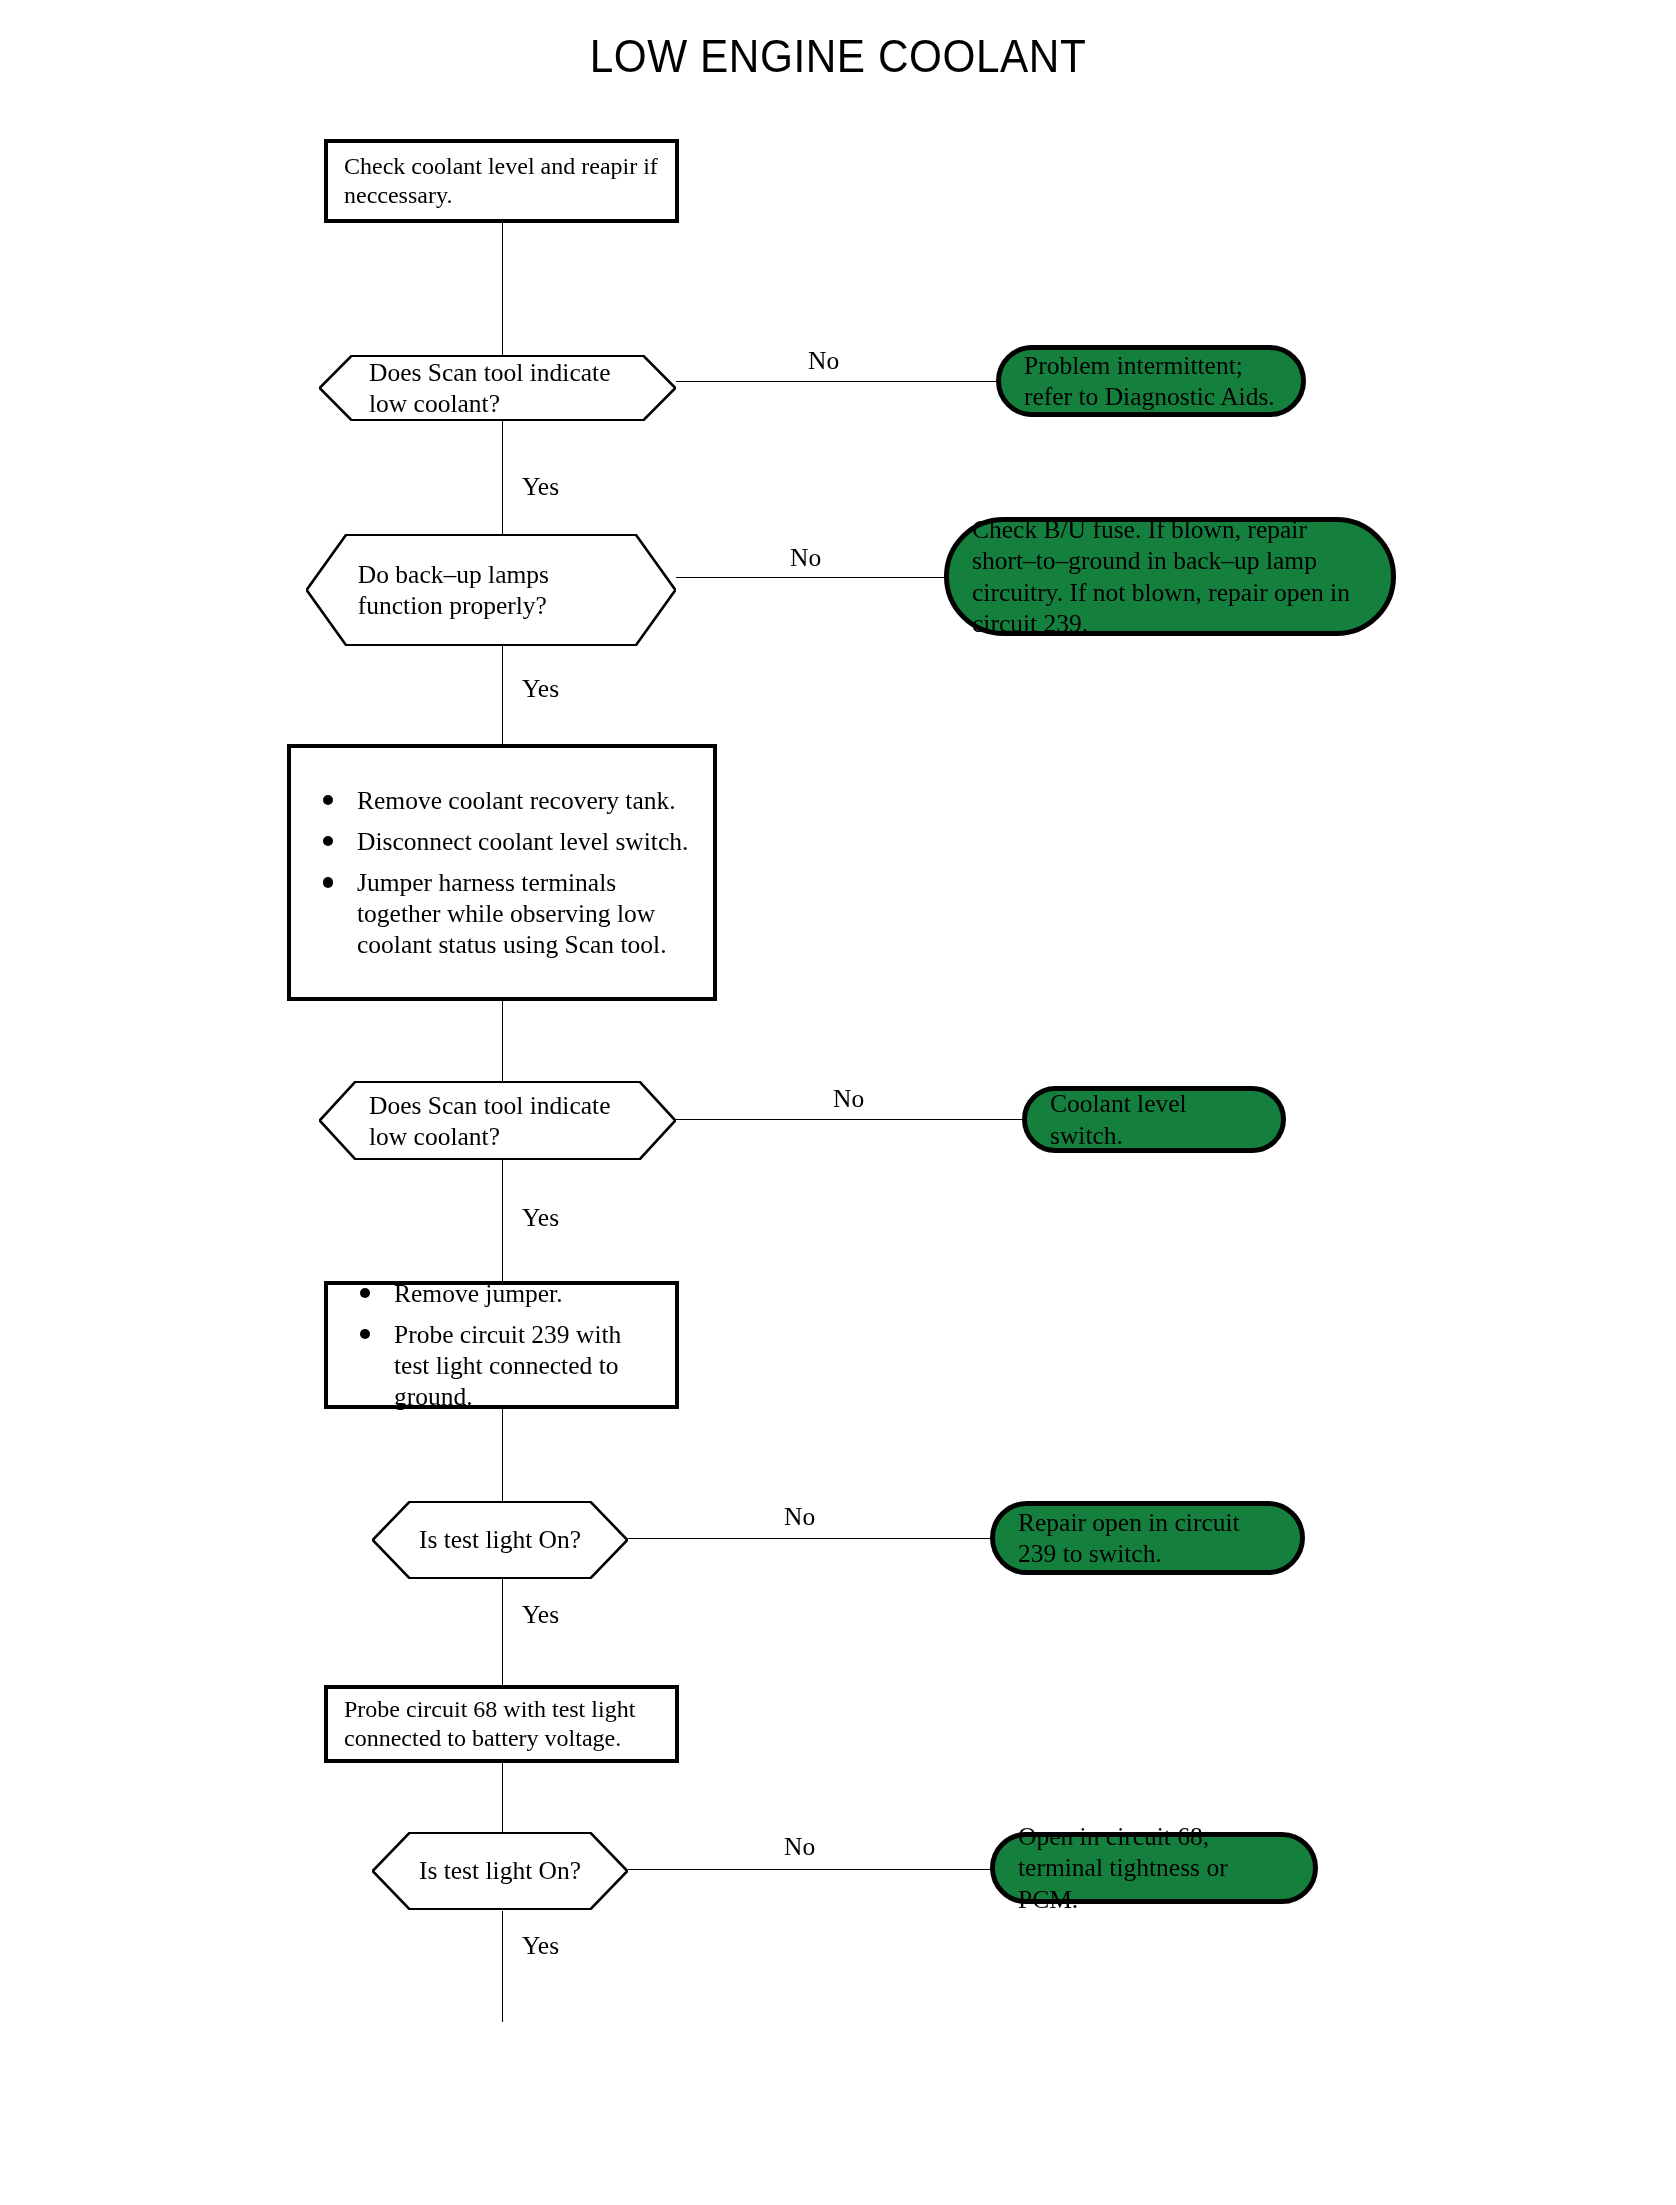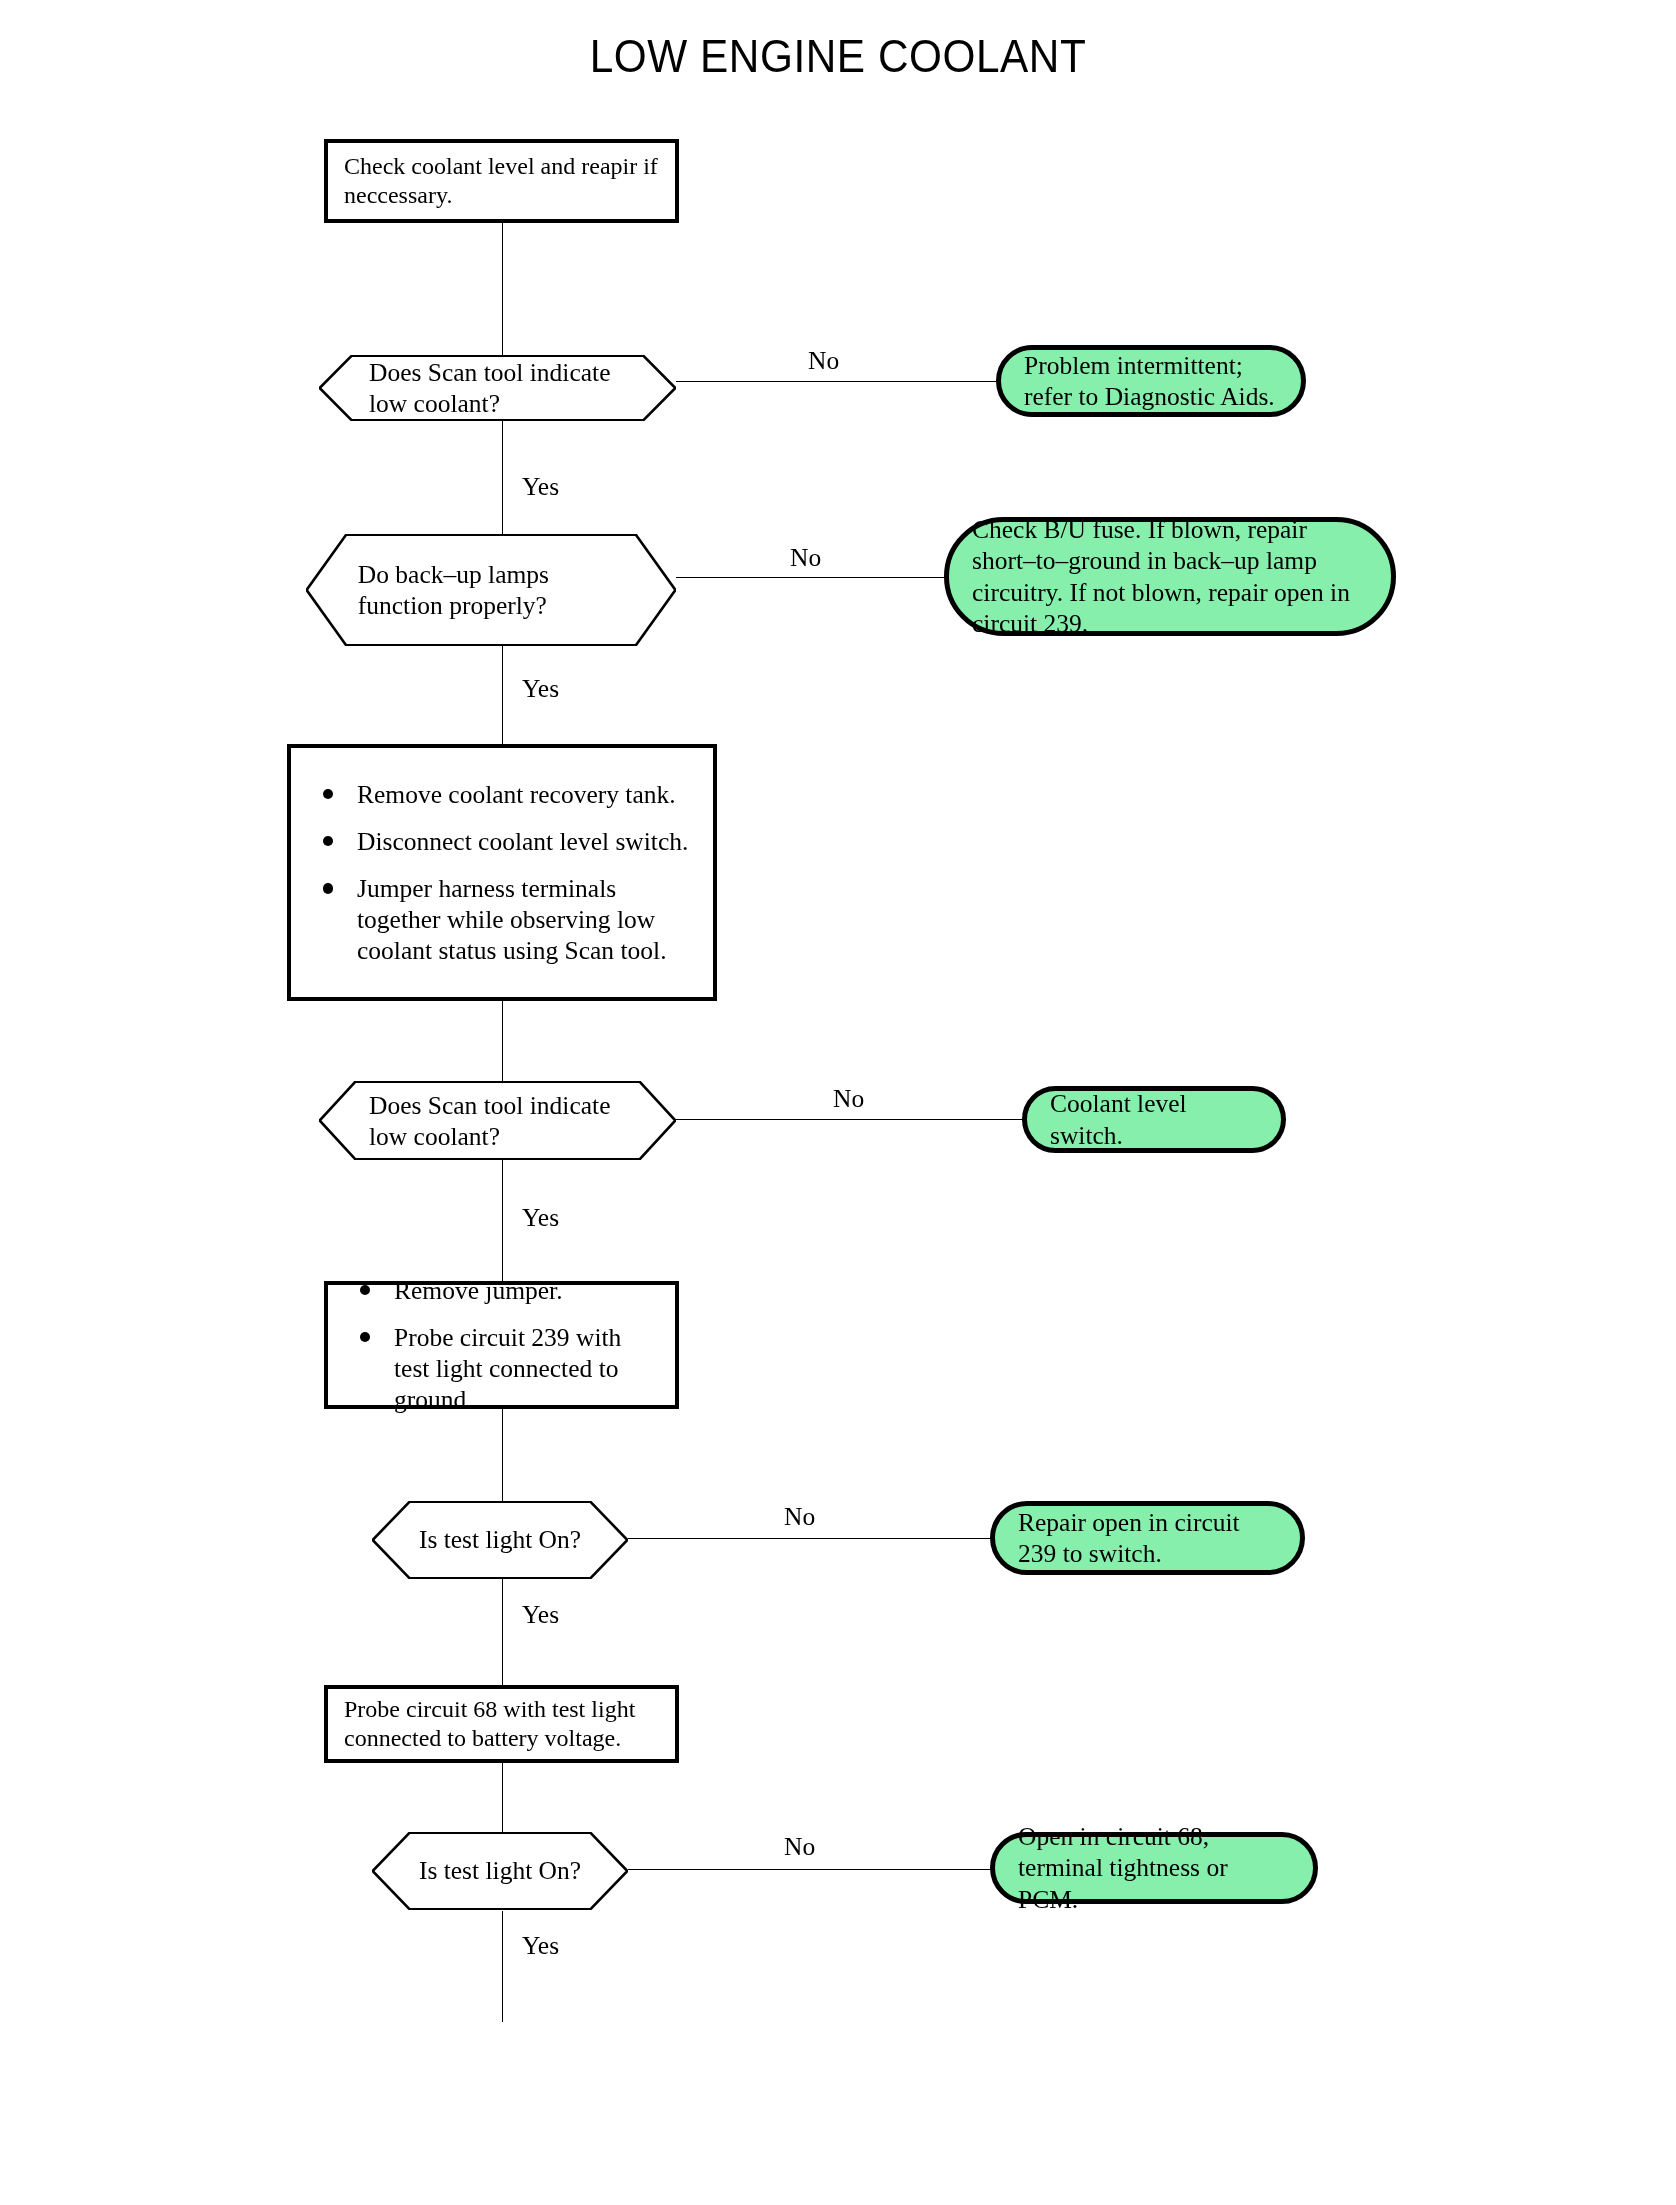--- a/index.html
+++ b/index.html
@@ -61,21 +61,21 @@
     margin: 0;
     padding: 0 18px 0 28px;
     width: 100%;
   }
   .blist li {
     position: relative;
     padding-left: 38px;
     font-size: 25.5px;
     line-height: 1.22;
   }
-  .blist li + li { margin-top: 16px; }
+  .blist li + li { margin-top: 10px; }
   .bullet-dot {
     position: absolute;
     left: 3.6px;
     top: 10.3px;
     width: 10.3px;
     height: 10.3px;
     border-radius: 50%;
     background: #000;
   }
 
@@ -103,21 +103,21 @@
   .decision.center .txt {
     left: 12%;
     right: 12%;
     text-align: center;
   }
 
   
   .terminal {
     border: 5.5px solid #000;
     border-radius: 607px;
-    background: #86efac;
+    background: #15803d;
     display: flex;
     align-items: center;
   }
   .terminal .txt {
     padding: 0 23px;
     font-size: 25.5px;
     line-height: 1.22;
   }
 
   

